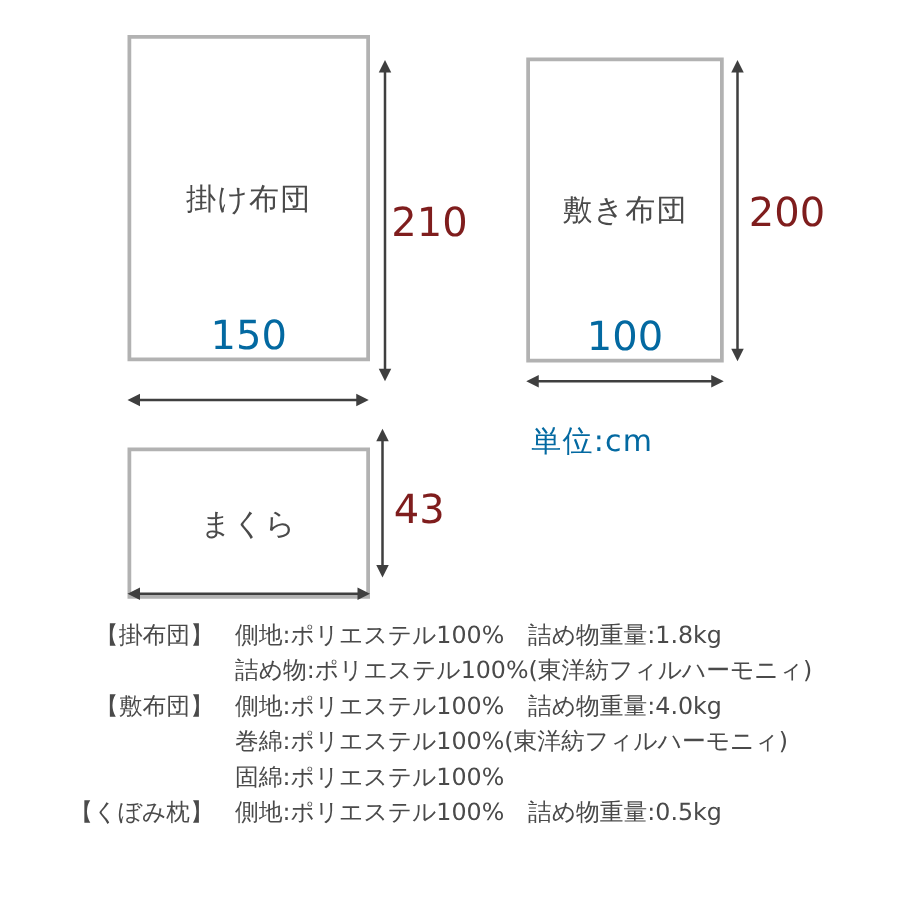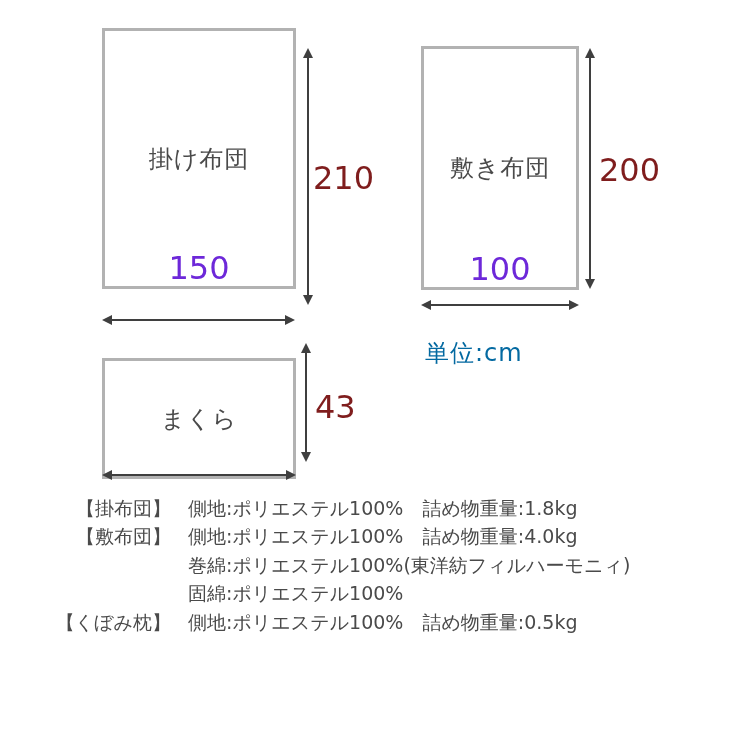--- a/index.html
+++ b/index.html
@@ -30,21 +30,21 @@
     font-size: 24px;
     letter-spacing: 1px;
     color: #4a4a4a;
   }
   .rect-width-num {
     position: absolute;
     left: 0; right: 0; bottom: 2px;
     text-align: center;
     font-size: 32px;
     line-height: 1;
-    color: #6d28d9;
+    color: #0369a1;
   }
 
   
   .arr-v { position: absolute; width: 13px; }
   .arr-v .line { position: absolute; left: 5.5px; top: 4px; bottom: 4px; width: 2px; background: #3f3f3f; }
   .arr-v .head-up   { position: absolute; top: 0;    left: 1.5px; width: 0; height: 0;
                       border-left: 5px solid transparent; border-right: 5px solid transparent;
                       border-bottom: 10px solid #3f3f3f; }
   .arr-v .head-down { position: absolute; bottom: 0; left: 1.5px; width: 0; height: 0;
                       border-left: 5px solid transparent; border-right: 5px solid transparent;
@@ -154,20 +154,24 @@
     <span class="line"></span>
     <span class="head-right"></span>
   </div>
 
   <div class="specs">
     <div class="spec-row">
       <span class="spec-label">【掛布団】</span>
       <span class="spec-text">側地:ポリエステル100%　詰め物重量:1.8kg</span>
     </div>
     <div class="spec-row">
+      <span class="spec-label"></span>
+      <span class="spec-text">詰め物:ポリエステル100%(東洋紡フィルハーモニィ)</span>
+    </div>
+    <div class="spec-row">
       <span class="spec-label">【敷布団】</span>
       <span class="spec-text">側地:ポリエステル100%　詰め物重量:4.0kg</span>
     </div>
     <div class="spec-row">
       <span class="spec-label"></span>
       <span class="spec-text">巻綿:ポリエステル100%(東洋紡フィルハーモニィ)</span>
     </div>
     <div class="spec-row">
       <span class="spec-label"></span>
       <span class="spec-text">固綿:ポリエステル100%</span>

